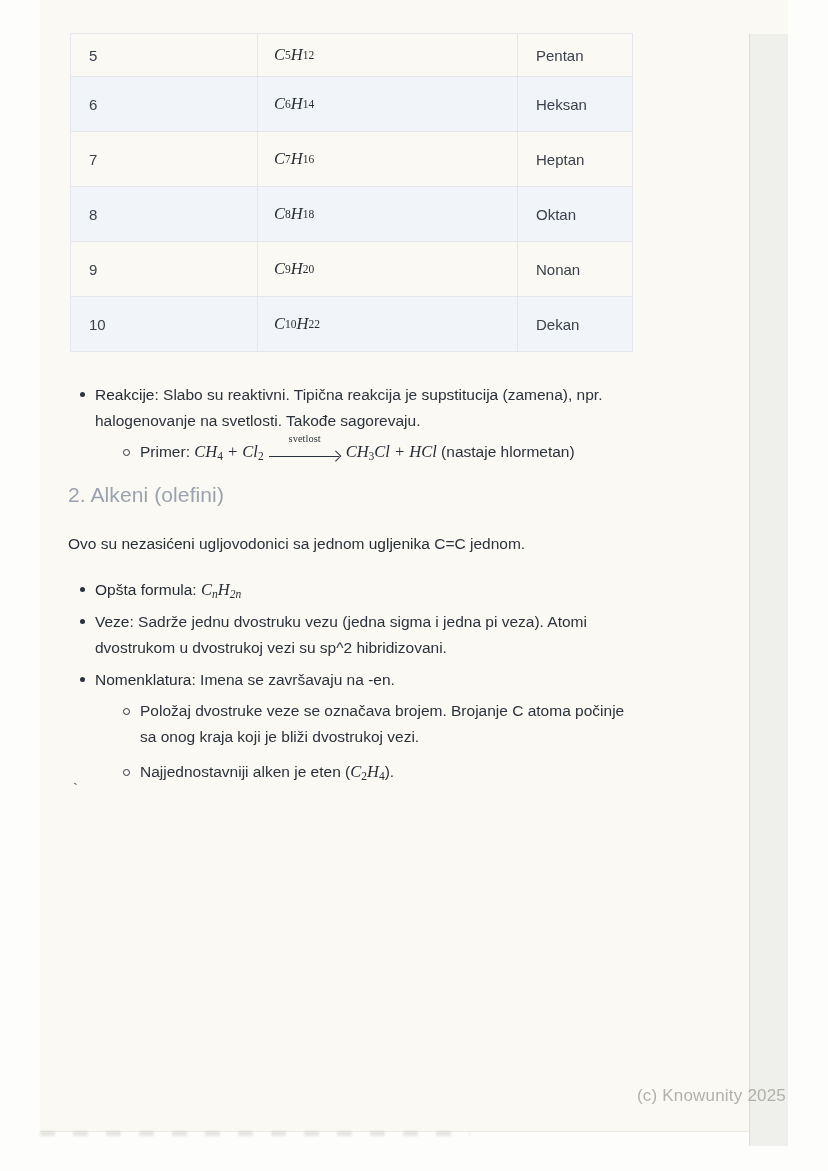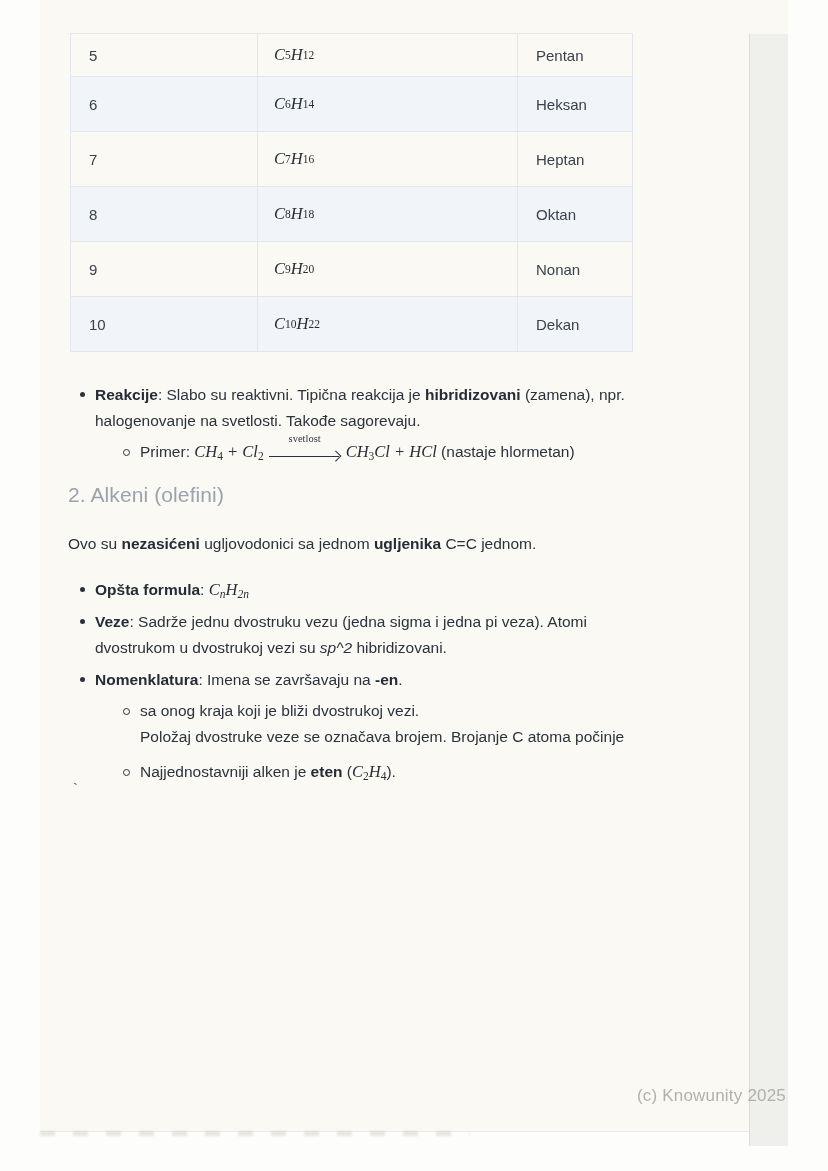--- a/index.html
+++ b/index.html
@@ -21,22 +21,22 @@
   
   .tbl{margin:33px 0 0 2px;width:563px;border:1px solid #e4e6ea;border-bottom:none}
   .trow{display:flex;height:55px;border-bottom:1px solid #e4e6ea}
   .trow.short{height:43px}
   .trow.alt{background:#f1f4f8}
   .tc{display:flex;align-items:center;font-size:15px;color:#3a414c}
   .c1{width:187px;border-right:1px solid #e4e6ea;padding-left:18px}
   .c2{width:260px;border-right:1px solid #e4e6ea;padding-left:16px}
   .c3{flex:1;padding-left:18px}
   
-  .b{font-weight:700;color:#262c36}
-  .it{font-style:italic}
+  .b{font-weight:400;color:#262c36}
+  .it{}
   .math{font-family:"Liberation Serif",serif;font-style:italic;
         font-size:16.5px;color:#272d37}
   .msub{font-family:"Liberation Serif",serif;font-size:11.5px;color:#272d37;
         vertical-align:-3px;line-height:0;font-style:normal}
   .msub.mi{font-style:italic}
   .ln{line-height:26px;white-space:nowrap}
   
   ul.l1{list-style:none;margin:30px 0 0}
   ul.l1>li{position:relative;padding-left:27px;margin-bottom:6px}
   ul.l1>li::before{content:"";position:absolute;left:12px;top:10px;width:5px;height:5px;
@@ -125,21 +125,21 @@
             <span class="math">C</span>
             <sub class="msub">10</sub>
             <span class="math">H</span>
             <sub class="msub">22</sub>
           </div>
           <div class="tc c3">Dekan</div>
         </div>
       </div>
     <ul class="l1">
         <li>
-          <div class="ln"><span class="b">Reakcije</span><span>: Slabo su reaktivni. Tipična reakcija je </span><span class="b">hibridizovani</span><span> (zamena), npr.</span></div>
+          <div class="ln"><span class="b">Reakcije</span><span>: Slabo su reaktivni. Tipična reakcija je </span><span class="b">supstitucija</span><span> (zamena), npr.</span></div>
           <div class="ln"><span>halogenovanje na svetlosti. Takođe sagorevaju.</span></div>
           <ul class="l2">
             <li>
               <div class="ln"><span>Primer: </span><span class="math">CH</span><sub class="msub">4</sub><span class="math"> + Cl</span><sub class="msub">2</sub><span class="rxn"><span class="rxl">svetlost</span><span class="rxline"></span></span><span class="math">CH</span><sub class="msub">3</sub><span class="math">Cl + HCl</span><span> (nastaje hlormetan)</span></div>
             </li>
           </ul>
         </li>
       </ul>
     <h2 class="h2">2. Alkeni (olefini)</h2>
     <p class="para"><span>Ovo su </span><span class="b">nezasićeni</span><span> ugljovodonici sa jednom </span><span class="b">ugljenika</span><span> C=C jednom.</span></p>
@@ -148,22 +148,22 @@
           <div class="ln"><span class="b">Opšta formula</span><span>: </span><span class="math">C</span><sub class="msub mi">n</sub><span class="math">H</span><sub class="msub mi">2n</sub></div>
         </li>
         <li>
           <div class="ln"><span class="b">Veze</span><span>: Sadrže jednu dvostruku vezu (jedna sigma i jedna pi veza). Atomi</span></div>
           <div class="ln"><span>dvostrukom u dvostrukoj vezi su </span><span class="it">sp^2</span><span> hibridizovani.</span></div>
         </li>
         <li>
           <div class="ln"><span class="b">Nomenklatura</span><span>: Imena se završavaju na </span><span class="b">-en</span><span>.</span></div>
           <ul class="l2">
             <li>
+              <div class="ln"><span>Položaj dvostruke veze se označava brojem. Brojanje C atoma počinje</span></div>
               <div class="ln"><span>sa onog kraja koji je bliži dvostrukoj vezi.</span></div>
-              <div class="ln"><span>Položaj dvostruke veze se označava brojem. Brojanje C atoma počinje</span></div>
             </li>
             <li>
               <div class="ln"><span>Najjednostavniji alken je </span><span class="b">eten</span><span> (</span><span class="math">C</span><sub class="msub">2</sub><span class="math">H</span><sub class="msub">4</sub><span>).</span></div>
             </li>
           </ul>
         </li>
       </ul>
   </div>
   <span class="stray">`</span>
 </div>

